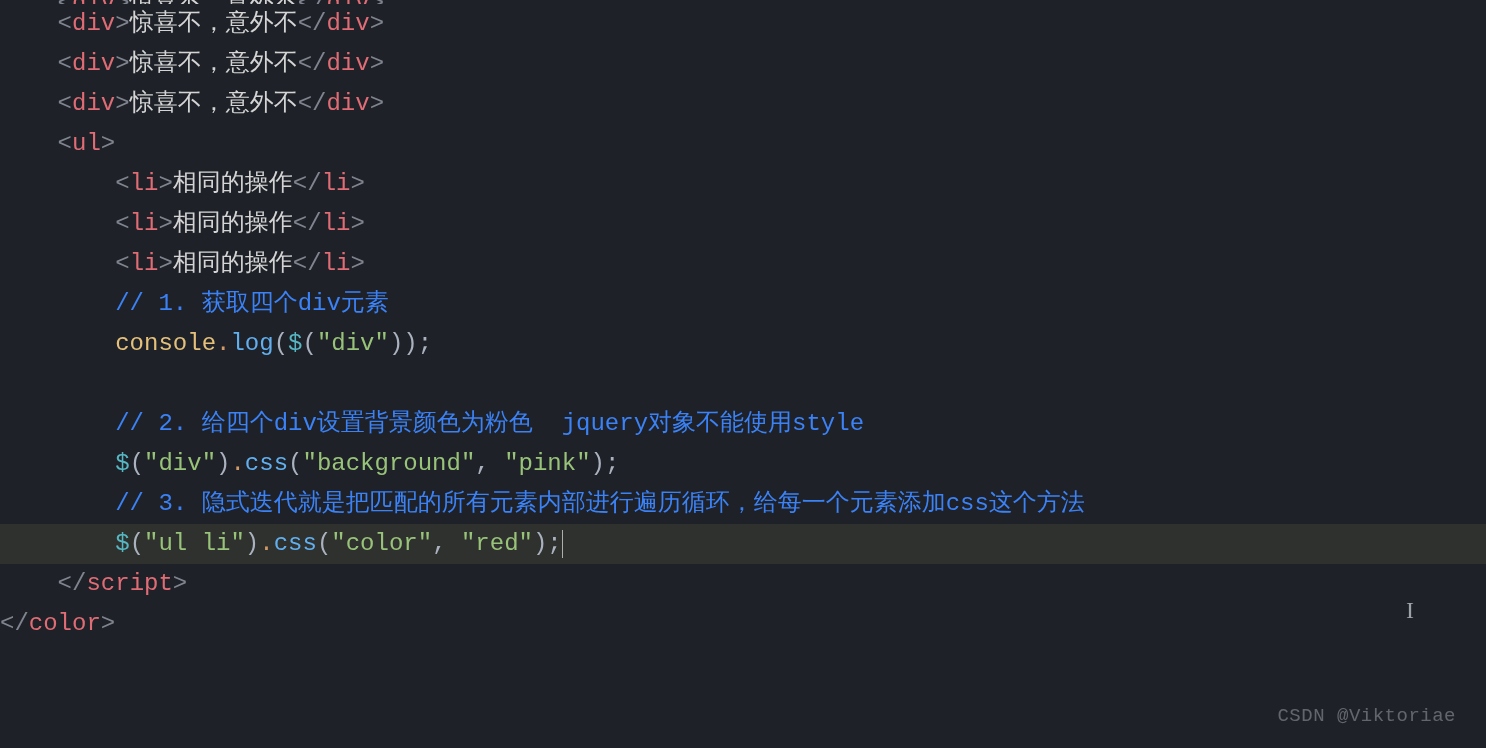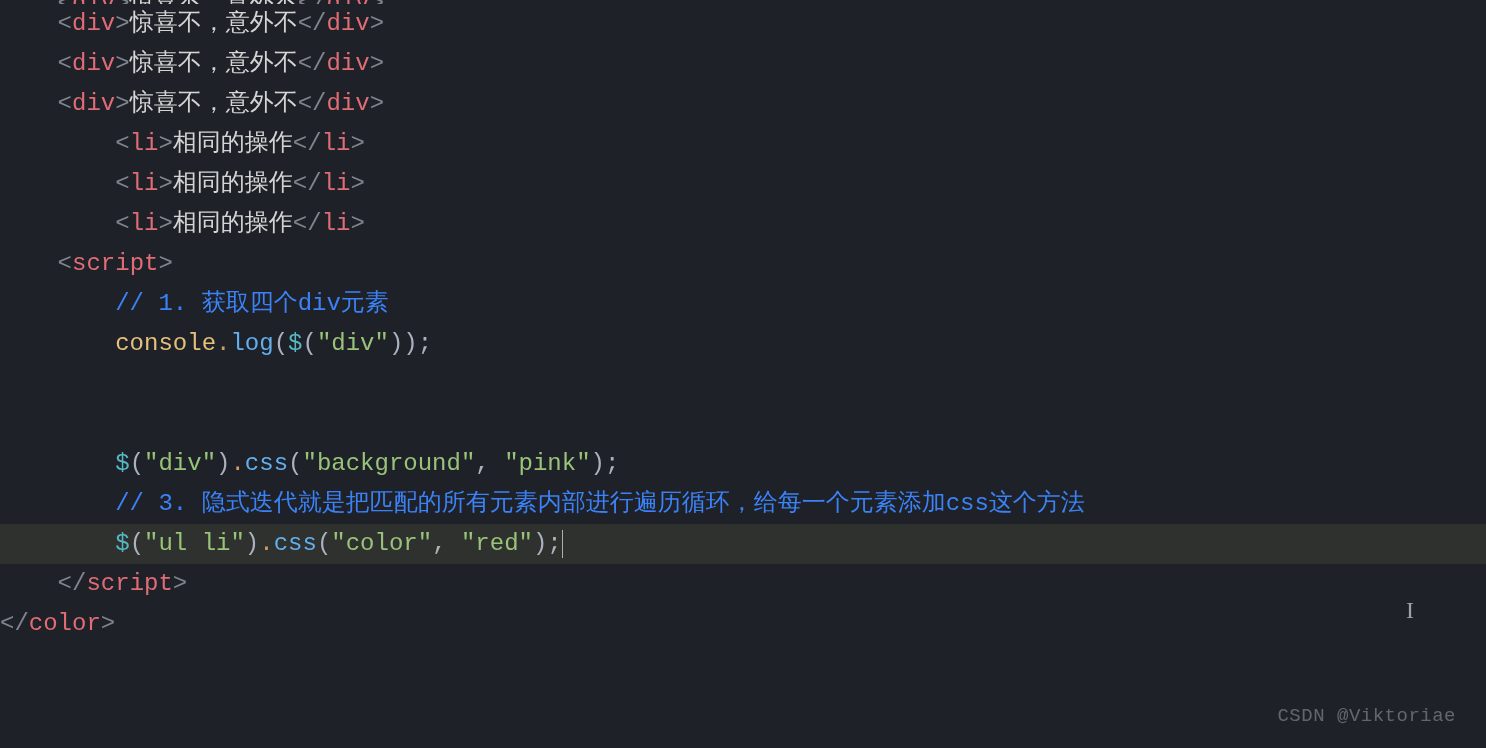--- a/index.html
+++ b/index.html
@@ -69,37 +69,37 @@
 <div class="editor">
 
   <div class="line cutoff"><span class="text">    </span><span class="punc">&lt;</span><span class="tag">div</span><span class="punc">&gt;</span><span class="text">惊喜不，意外不</span><span class="punc">&lt;/</span><span class="tag">div</span><span class="punc">&gt;</span></div>
 
   <div class="line"><span class="text">    </span><span class="punc">&lt;</span><span class="tag">div</span><span class="punc">&gt;</span><span class="text">惊喜不，意外不</span><span class="punc">&lt;/</span><span class="tag">div</span><span class="punc">&gt;</span></div>
 
   <div class="line"><span class="text">    </span><span class="punc">&lt;</span><span class="tag">div</span><span class="punc">&gt;</span><span class="text">惊喜不，意外不</span><span class="punc">&lt;/</span><span class="tag">div</span><span class="punc">&gt;</span></div>
 
   <div class="line"><span class="text">    </span><span class="punc">&lt;</span><span class="tag">div</span><span class="punc">&gt;</span><span class="text">惊喜不，意外不</span><span class="punc">&lt;/</span><span class="tag">div</span><span class="punc">&gt;</span></div>
 
+  <div class="line"><span class="text">    </span><span class="punc">&lt;</span><span class="tag">ul</span><span class="punc">&gt;</span></div>
 
   <div class="line"><span class="text">        </span><span class="punc">&lt;</span><span class="tag">li</span><span class="punc">&gt;</span><span class="text">相同的操作</span><span class="punc">&lt;/</span><span class="tag">li</span><span class="punc">&gt;</span></div>
 
   <div class="line"><span class="text">        </span><span class="punc">&lt;</span><span class="tag">li</span><span class="punc">&gt;</span><span class="text">相同的操作</span><span class="punc">&lt;/</span><span class="tag">li</span><span class="punc">&gt;</span></div>
 
   <div class="line"><span class="text">        </span><span class="punc">&lt;</span><span class="tag">li</span><span class="punc">&gt;</span><span class="text">相同的操作</span><span class="punc">&lt;/</span><span class="tag">li</span><span class="punc">&gt;</span></div>
 
 
-  <div class="line"><span class="text">    </span><span class="punc">&lt;</span><span class="tag">script</span><span class="punc">&gt;</span></div>
 
   <div class="line"><span class="text">        </span><span class="comment">// 1. 获取四个div元素</span></div>
 
   <div class="line"><span class="text">        </span><span class="ident">console</span><span class="op">.</span><span class="method">log</span><span class="paren">(</span><span class="func">$</span><span class="paren">(</span><span class="str">"div"</span><span class="paren">)</span><span class="paren">)</span><span class="semi">;</span></div>
 
   <div class="line">&nbsp;</div>
 
-  <div class="line"><span class="text">        </span></div>
+  <div class="line"><span class="text">        </span><span class="comment">// 2. 给四个div设置背景颜色为粉色  jquery对象不能使用style</span></div>
 
   <div class="line"><span class="text">        </span><span class="func">$</span><span class="paren">(</span><span class="str">"div"</span><span class="paren">)</span><span class="op">.</span><span class="method">css</span><span class="paren">(</span><span class="str">"background"</span><span class="paren">, </span><span class="str">"pink"</span><span class="paren">)</span><span class="semi">;</span></div>
 
   <div class="line"><span class="text">        </span><span class="comment">// 3. 隐式迭代就是把匹配的所有元素内部进行遍历循环，给每一个元素添加css这个方法</span></div>
 
   <div class="line current"><span class="text">        </span><span class="func">$</span><span class="paren">(</span><span class="str">"ul li"</span><span class="paren">)</span><span class="op">.</span><span class="method">css</span><span class="paren">(</span><span class="str">"color"</span><span class="paren">, </span><span class="str">"red"</span><span class="paren">)</span><span class="semi">;</span><span class="cursor"></span></div>
 
   <div class="line"><span class="text">    </span><span class="punc">&lt;/</span><span class="tag">script</span><span class="punc">&gt;</span></div>
 
   <div class="line"><span class="punc">&lt;/</span><span class="tag">color</span><span class="punc">&gt;</span></div>

